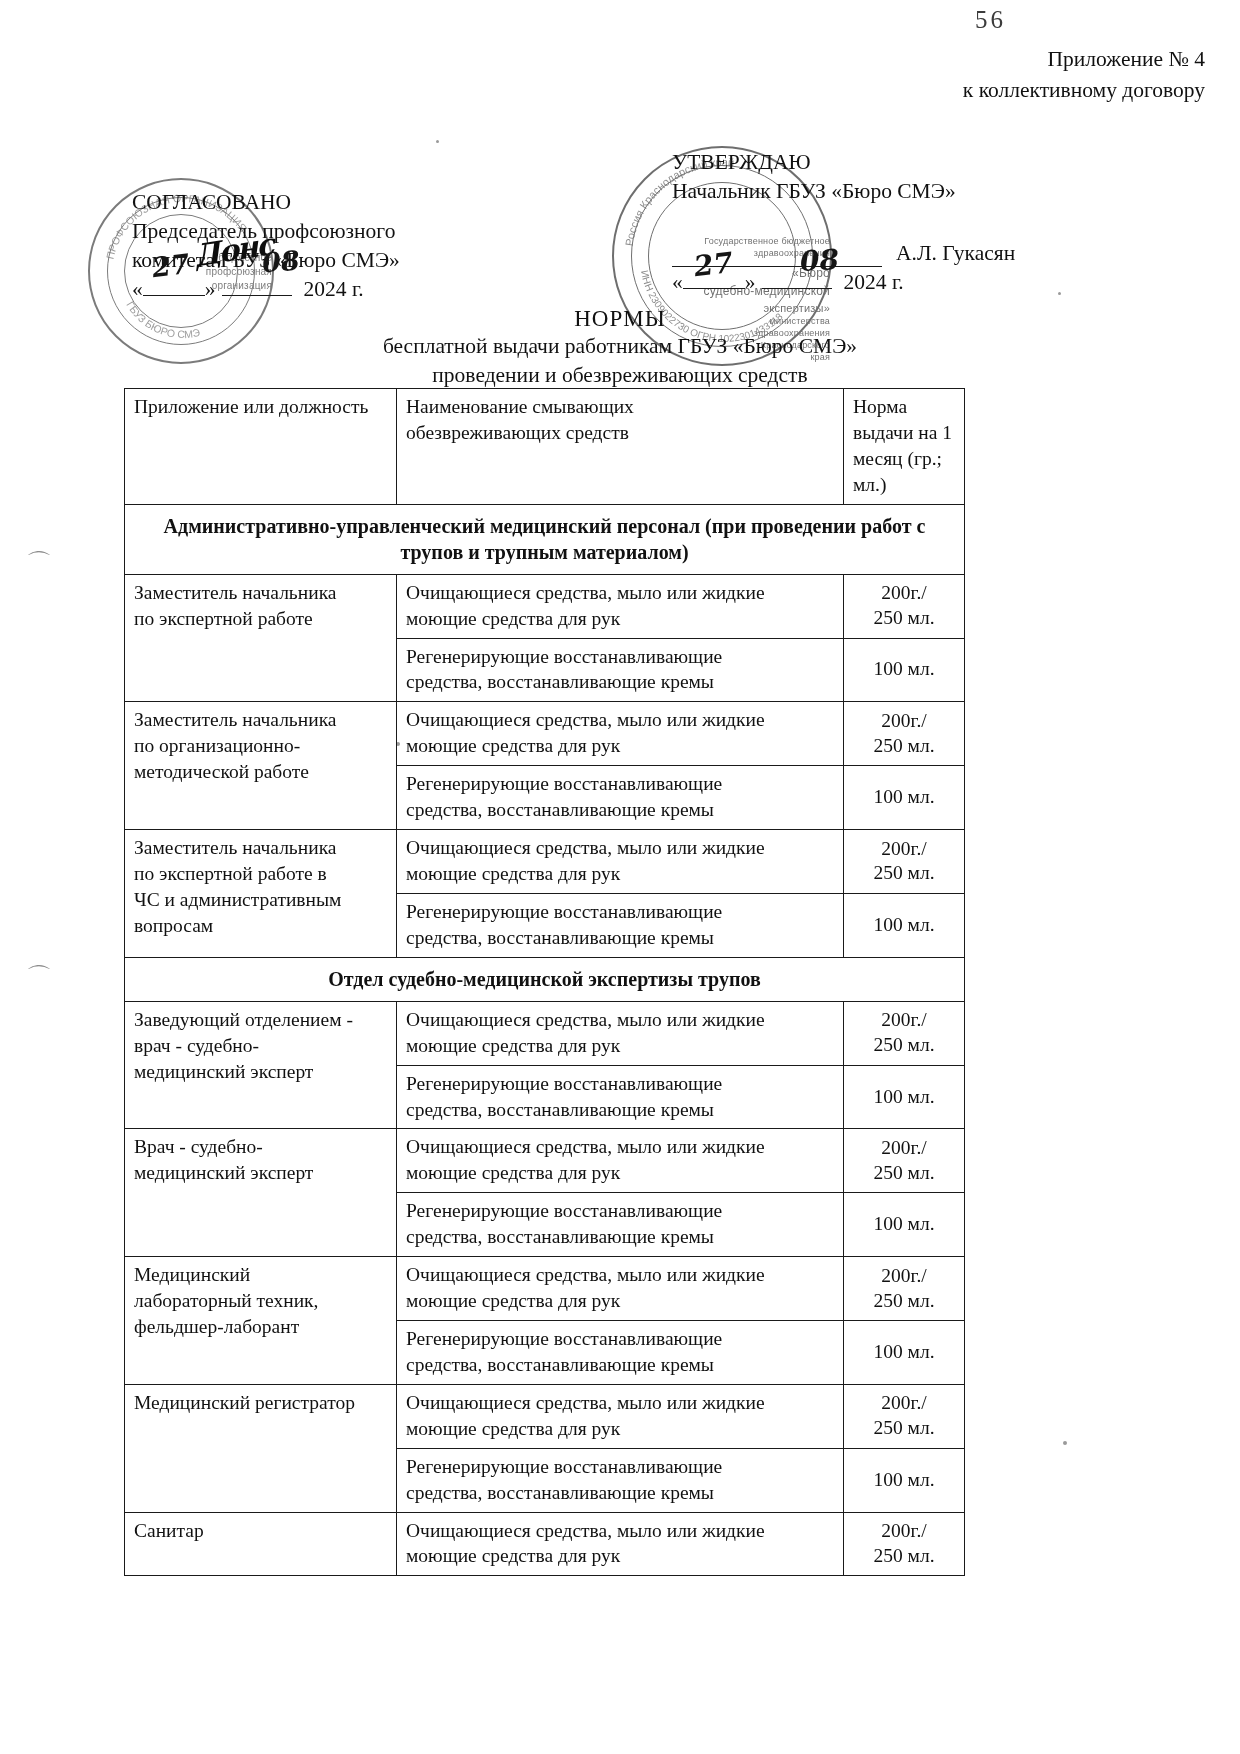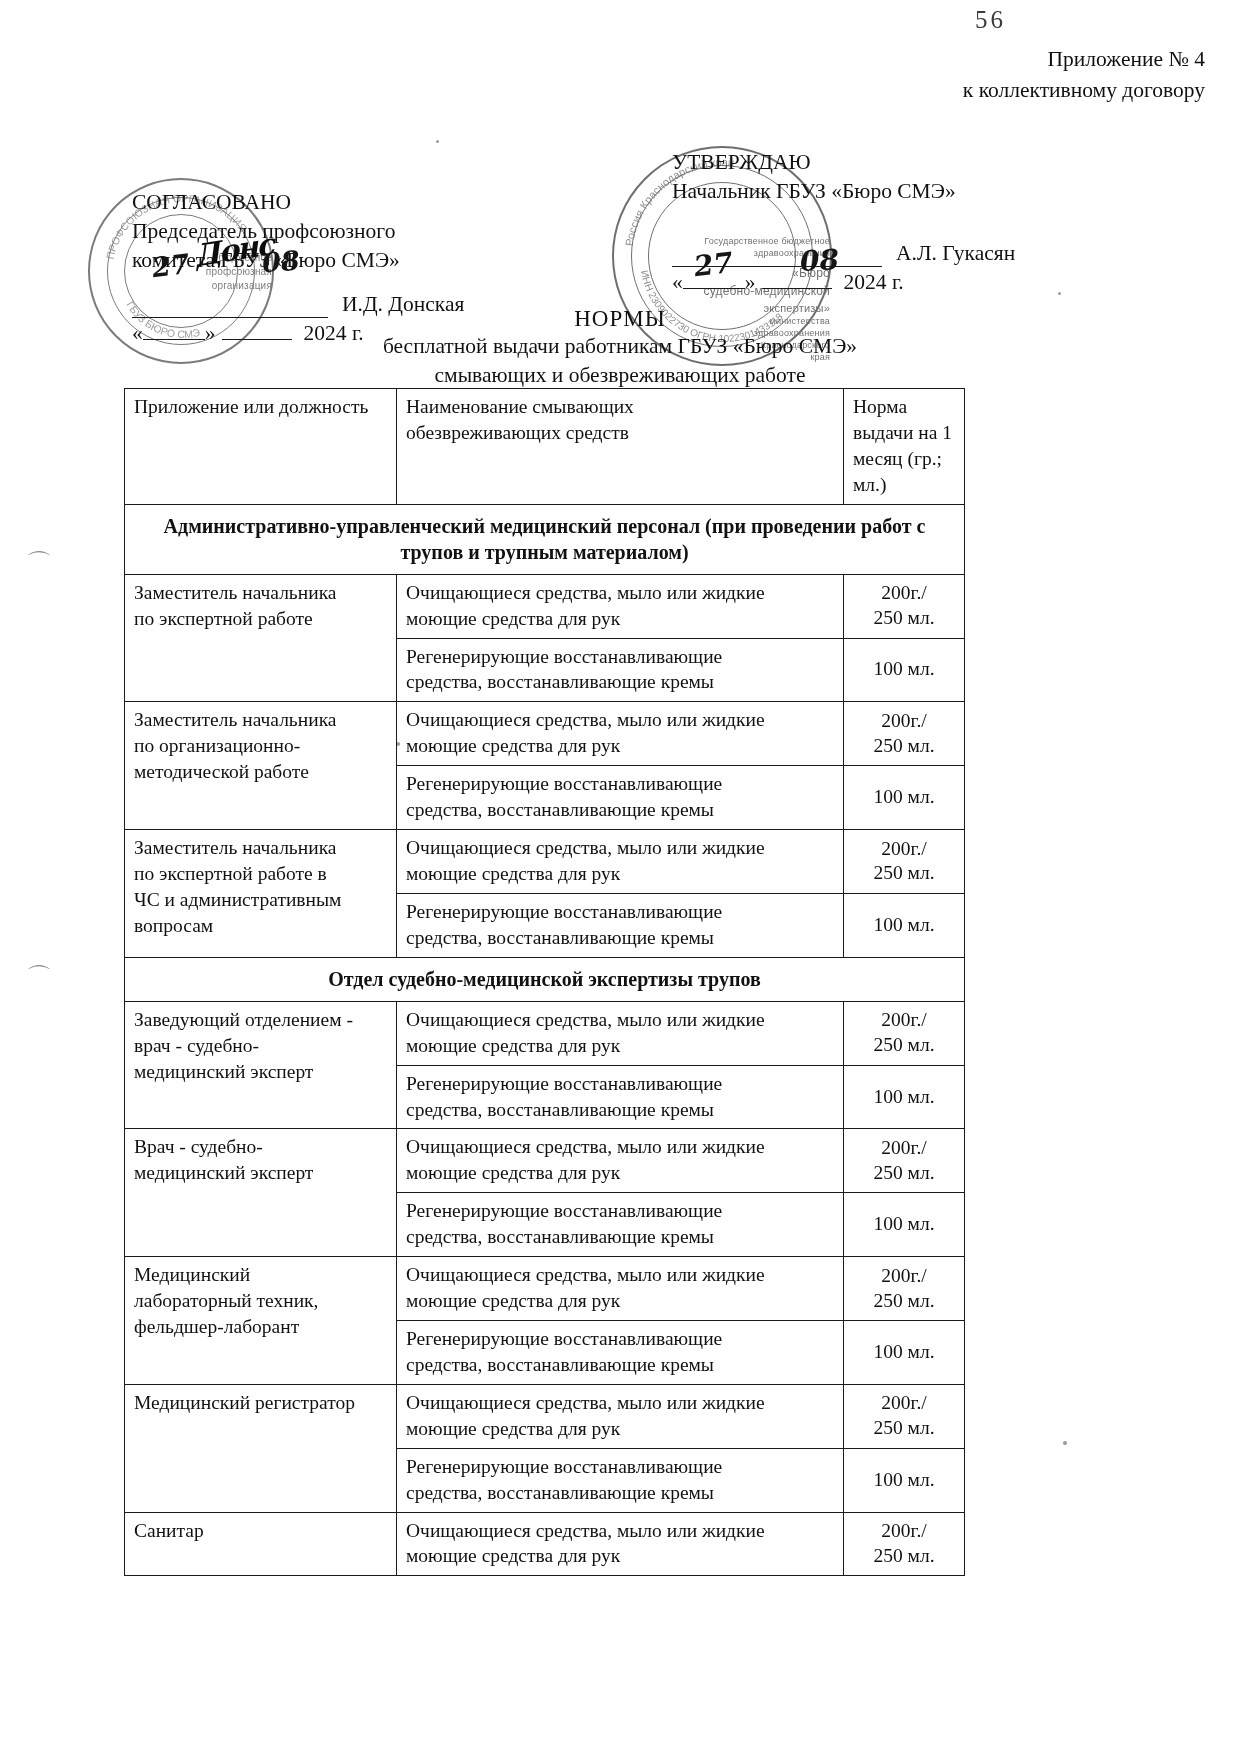--- a/index.html
+++ b/index.html
@@ -178,24 +178,20 @@
       <text font-size="10" fill="#2b2b2b" font-family="Liberation Sans, sans-serif">
         <textPath href="#rArcB" startOffset="5%">ИНН 2309022730 ОГРН 1022301433118</textPath>
       </text>
     </svg>
   </div>
 
   <div class="approve-left">
     <div class="approve-line">СОГЛАСОВАНО</div>
     <div class="approve-line">Председатель профсоюзного</div>
     <div class="approve-line">комитета ГБУЗ «Бюро СМЭ»</div>
-    <div class="sign-row">
-      <div class="sign-rule"></div>
-      <div class="sign-name">И.Д. Донская</div>
-    </div>
     <div class="date-row">
       <span class="date-quote">«</span>
       <span class="date-blank"></span>
       <span class="date-quote">»</span>
       <span class="date-blank m"></span>
       <span class="date-tail">2024 г.</span>
     </div>
   </div>
   <div class="signature" style="top:232px;left:196px;">Донс</div>
   <div class="hand" style="top:250px;left:152px;font-size:27px;">27</div>
@@ -215,21 +211,21 @@
       <span class="date-blank m"></span>
       <span class="date-tail">2024 г.</span>
     </div>
   </div>
   <div class="hand" style="top:248px;left:694px;font-size:28px;">27</div>
   <div class="hand" style="top:244px;left:800px;font-size:28px;transform:rotate(-3deg);">08</div>
 
   <div class="doc-title">
     <div class="t1">НОРМЫ</div>
     <div class="t2">бесплатной выдачи работникам ГБУЗ «Бюро СМЭ»</div>
-    <div class="t2">смывающих и обезвреживающих работе</div>
+    <div class="t2">проведении и обезвреживающих средств</div>
   </div>
 
   <div class="tbl-wrap">
     <table>
       <colgroup>
           <col class="c1">
           <col class="c2">
           <col class="c3">
         </colgroup>
       <tbody>

